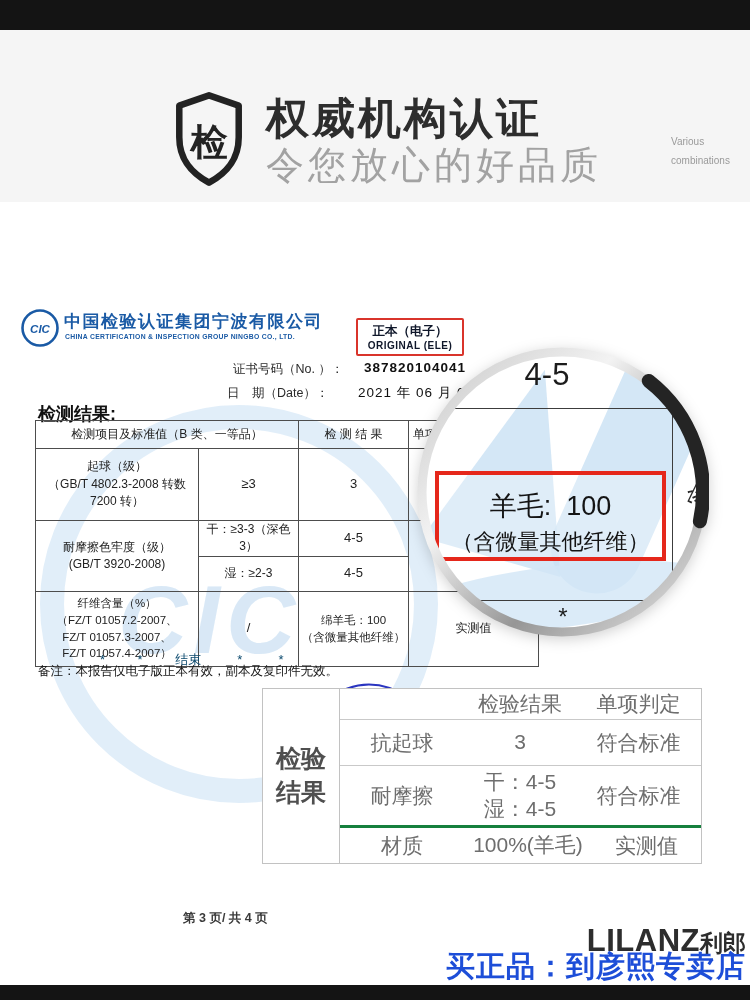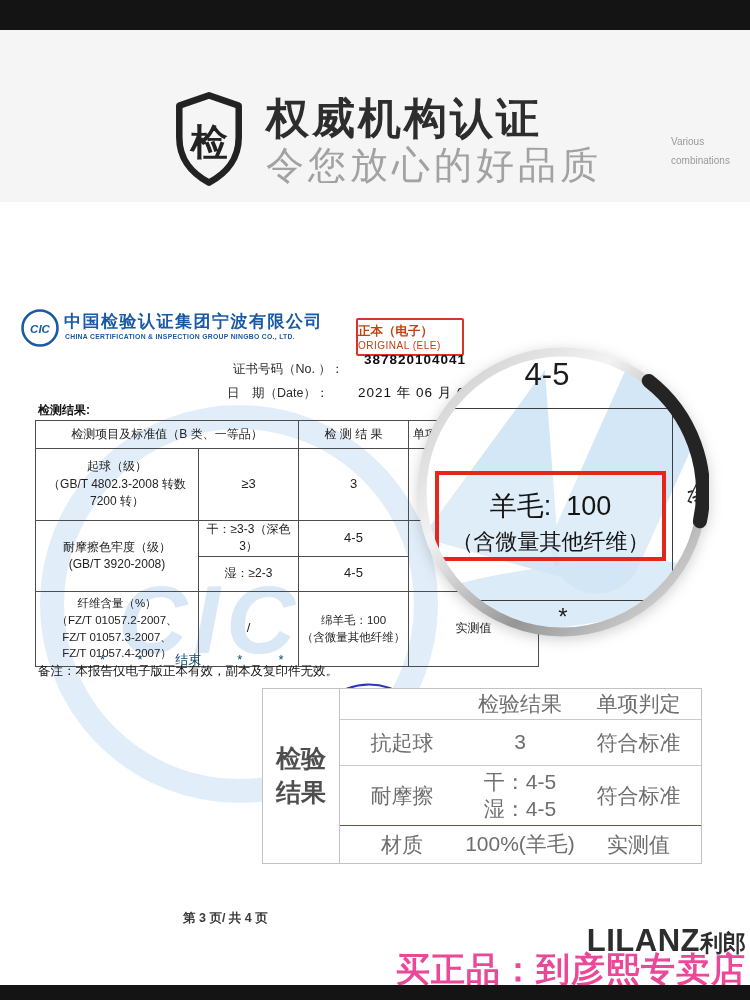--- a/index.html
+++ b/index.html
@@ -14,26 +14,26 @@
   .hero .badge{position:absolute;left:170px;top:60px;}
   .hero-title{position:absolute;left:266px;top:60px;font-size:43px;font-weight:700;color:#2d2d2d;letter-spacing:3px;}
   .hero-sub{position:absolute;left:266px;top:110px;font-size:38px;font-weight:400;color:#a2a2a2;letter-spacing:4px;}
   .hero-note{position:absolute;left:671px;top:103px;font-size:10px;color:#9a9a9a;line-height:1.85;}
 
   
   .ccic-logo{position:absolute;left:20px;top:308px;}
   .org-cn{position:absolute;left:64px;top:310px;font-size:17px;font-weight:700;color:#1a5aa5;letter-spacing:1.5px;}
   .org-en{position:absolute;left:65px;top:333px;font-size:6.8px;font-weight:700;color:#1a5aa5;letter-spacing:.3px;}
   .stamp{position:absolute;left:356px;top:318px;width:104px;height:34px;border:2px solid #d9342b;border-radius:2px;
-         display:flex;flex-direction:column;align-items:flex-start;justify-content:center;color:#c2410c;background:rgba(255,255,255,.6);}
+         display:flex;flex-direction:column;align-items:center;justify-content:center;color:#0f172a;background:rgba(255,255,255,.6);}
   .stamp .l1{font-size:12.5px;font-weight:600;}
-  .stamp .l2{font-size:10px;font-weight:400;letter-spacing:.5px;}
+  .stamp .l2{font-size:10px;font-weight:700;letter-spacing:.5px;}
   .meta-label{position:absolute;font-size:12.5px;color:#2a2a2a;white-space:pre;}
   .meta-value{position:absolute;font-size:13.5px;color:#101010;font-weight:600;letter-spacing:1px;white-space:pre;}
-  .section-label{position:absolute;left:38px;top:402px;font-size:12px;font-weight:700;color:#111;}
+  .section-label{position:absolute;left:38px;top:402px;font-size:18px;font-weight:700;color:#111;}
 
   
   .wm-ring{position:absolute;left:40px;top:405px;width:350px;height:350px;border:24px solid #d7e8f7;border-radius:50%;opacity:.75;}
   .wm-cic{position:absolute;left:118px;top:565px;font-size:96px;font-weight:800;font-style:italic;color:#d3e5f5;letter-spacing:6px;opacity:.85;}
 
   
   table.cert{position:absolute;left:35px;top:420px;border-collapse:collapse;table-layout:fixed;background:transparent;}
   table.cert td{border:1px solid #4d4d4d;text-align:center;vertical-align:middle;color:#222;padding:0 2px;line-height:1.45;}
   table.cert .c1{width:163px;} table.cert .c2{width:100px;} table.cert .c3{width:110px;} table.cert .c4{width:130px;}
   .fs12{font-size:12px;} .fs115{font-size:11.5px;margin-top:45px;} .fs13{font-size:13px;}
@@ -65,29 +65,29 @@
   .summary{position:absolute;left:262px;top:688px;width:438px;height:174px;background:#fff;border:1.5px solid #c2c2c2;display:flex;}
   .sum-side{width:76px;border-right:1.5px solid #c2c2c2;display:flex;flex-direction:column;align-items:center;justify-content:center;
             font-size:25px;font-weight:600;color:#4f4f4f;line-height:1.35;}
   .sum-body{flex:1;display:flex;flex-direction:column;color:#6e6e6e;font-size:21px;}
   .sum-row{display:flex;align-items:center;}
   .sum-row .ci{width:124px;text-align:center;}
   .sum-row .cr{width:112px;text-align:center;line-height:1.25;}
   .sum-row .cj{flex:1;text-align:center;}
   .sum-head{height:30px;border-bottom:1px solid #c9c9c9;}
   .sum-r1{height:45px;border-bottom:1px solid #c9c9c9;}
-  .sum-r2{height:59px;border-bottom:1px solid #15803d;justify-content:center;}
-  .sum-r3{flex:1;}
+  .sum-r2{height:59px;border-bottom:3px solid #15803d;justify-content:center;}
+  .sum-r3{flex:1;gap:8px;}
 
   
   .page-info{position:absolute;left:183px;top:910px;font-size:12.5px;font-weight:600;color:#3a3a3a;white-space:pre;}
   .brand-row{position:absolute;right:4px;top:923px;text-align:right;color:#2d2d2d;}
   .brand-row .en{font-size:31px;font-weight:900;letter-spacing:.5px;}
   .brand-row .cn{font-size:23px;font-weight:800;}
-  .store-note{position:absolute;right:4px;top:947px;font-size:34px;font-weight:700;color:#ec4899;letter-spacing:1px;}
+  .store-note{position:absolute;right:4px;top:947px;font-size:29px;font-weight:700;color:#1d4ed8;letter-spacing:1px;}
 </style>
 </head>
 <body>
 
 <div class="canvas">
 
   <div class="bar top"></div>
 
   <div class="hero">
     <div class="badge">
@@ -112,21 +112,21 @@
   </div>
   <div class="org-cn">中国检验认证集团宁波有限公司</div>
   <div class="org-en">CHINA CERTIFICATION &amp; INSPECTION GROUP NINGBO CO., LTD.</div>
 
   <div class="stamp">
     <div class="l1">正本（电子）</div>
     <div class="l2">ORIGINAL (ELE)</div>
   </div>
 
   <div class="meta-label" style="left:233px;top:361px;">证书号码（No. ）：</div>
-  <div class="meta-value" style="left:364px;top:352px;">387820104041</div>
+  <div class="meta-value" style="left:364px;top:360px;">387820104041</div>
   <div class="meta-label" style="left:227px;top:385px;">日　期（Date）：</div>
   <div class="meta-value" style="left:358px;top:384px;font-weight:500;">2021 年 06 月 09 日</div>
 
   <div class="section-label">检测结果:</div>
 
   <div class="wm-ring"></div>
   <div class="wm-cic">CIC</div>
 
   <table class="cert">
     <colgroup>

